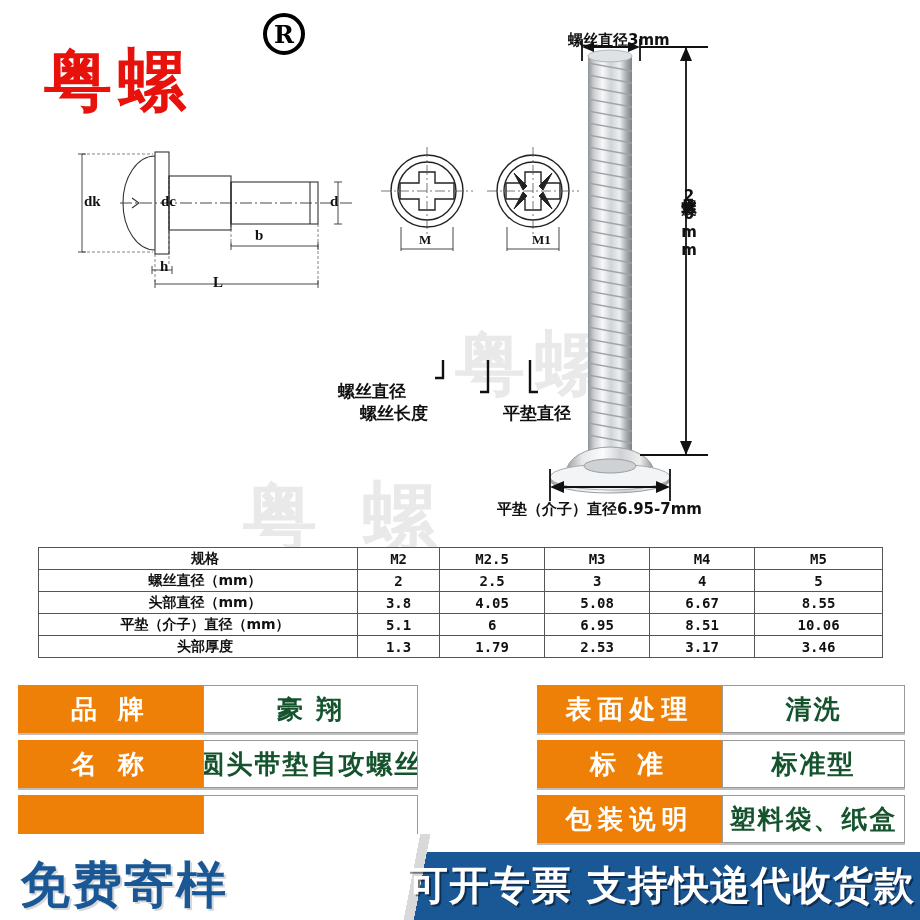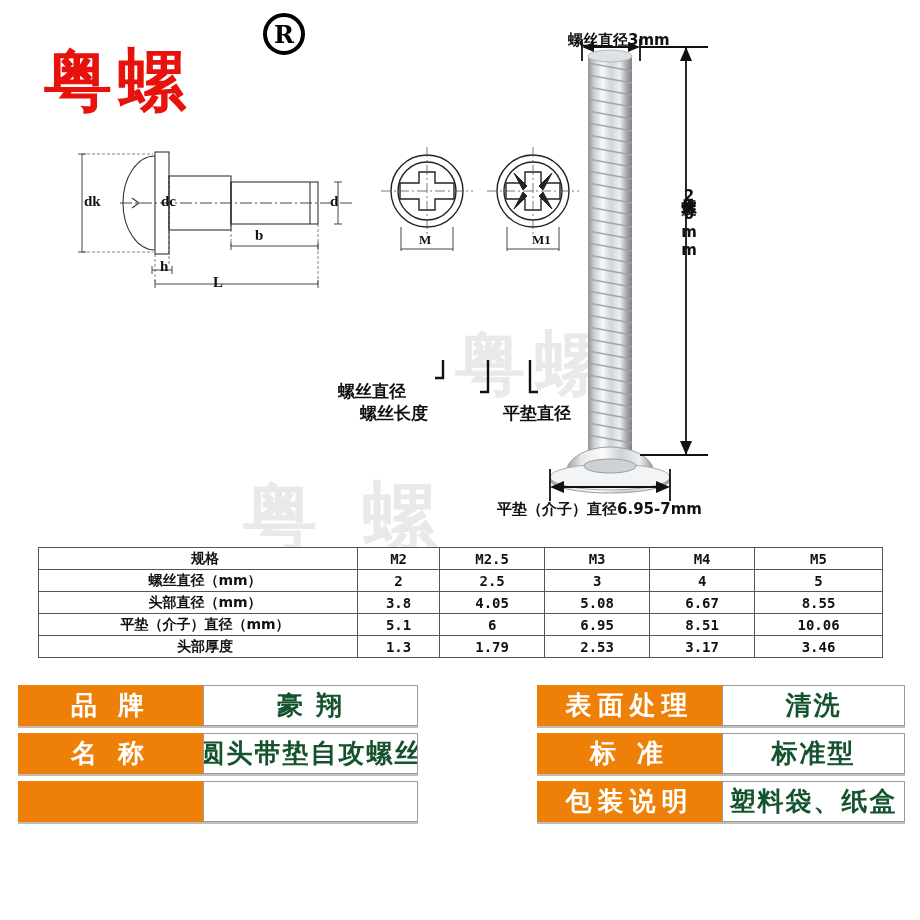--- a/index.html
+++ b/index.html
@@ -53,21 +53,21 @@
   .spec td{border:1px solid #555;height:21px;text-align:center;
            font-family:"DejaVu Sans",sans-serif;font-size:14px;font-weight:bold;
            color:#111;padding:0 2px;}
   .spec td.lbl{width:300px;padding-left:16px;}
   .spec td.num{font-family:"DejaVu Sans Mono","Liberation Mono",monospace;font-size:14px;}
   .spec tr.hdr td{font-size:14px;}
 
   
   .infoL{position:absolute;left:18px;top:685px;width:400px;z-index:5;}
   .infoR{position:absolute;left:537px;top:685px;width:368px;z-index:5;}
-  .irow{display:flex;align-items:stretch;margin-bottom:7px;height:41px;}
+  .irow{display:flex;align-items:stretch;margin-bottom:7px;height:48px;}
   .ikey{background:#ee8008;color:#fff;font-weight:bold;font-size:26px;
         display:flex;align-items:center;justify-content:center;
         font-family:"DejaVu Sans",sans-serif;letter-spacing:6px;
         box-shadow:0 2px 0 #bdbdbd;}
   .infoL .ikey{width:185px;}
   .infoR .ikey{width:185px;}
   .ival{flex:1;background:#fff;border:1px solid #9a9a9a;color:#14532d;
         font-weight:bold;font-size:26px;display:flex;align-items:center;
         justify-content:center;font-family:"DejaVu Sans",sans-serif;
         letter-spacing:2px;box-shadow:0 2px 0 #bdbdbd;white-space:nowrap;overflow:hidden;}
@@ -361,14 +361,21 @@
     <div class="irow">
       <div class="ikey">标 准</div>
       <div class="ival">标准型</div>
     </div>
     <div class="irow">
       <div class="ikey">包装说明</div>
       <div class="ival">塑料袋、纸盒</div>
     </div>
   </div>
 
+  <div class="banner">
+    <div class="banner-blue"></div>
+    <div class="banner-white"></div>
+    <div class="banner-slash"></div>
+    <div class="ban-left">免费寄样</div>
+    <div class="ban-right">可开专票 支持快递代收货款</div>
+  </div>
 
 </div>
 
 </body></html>

